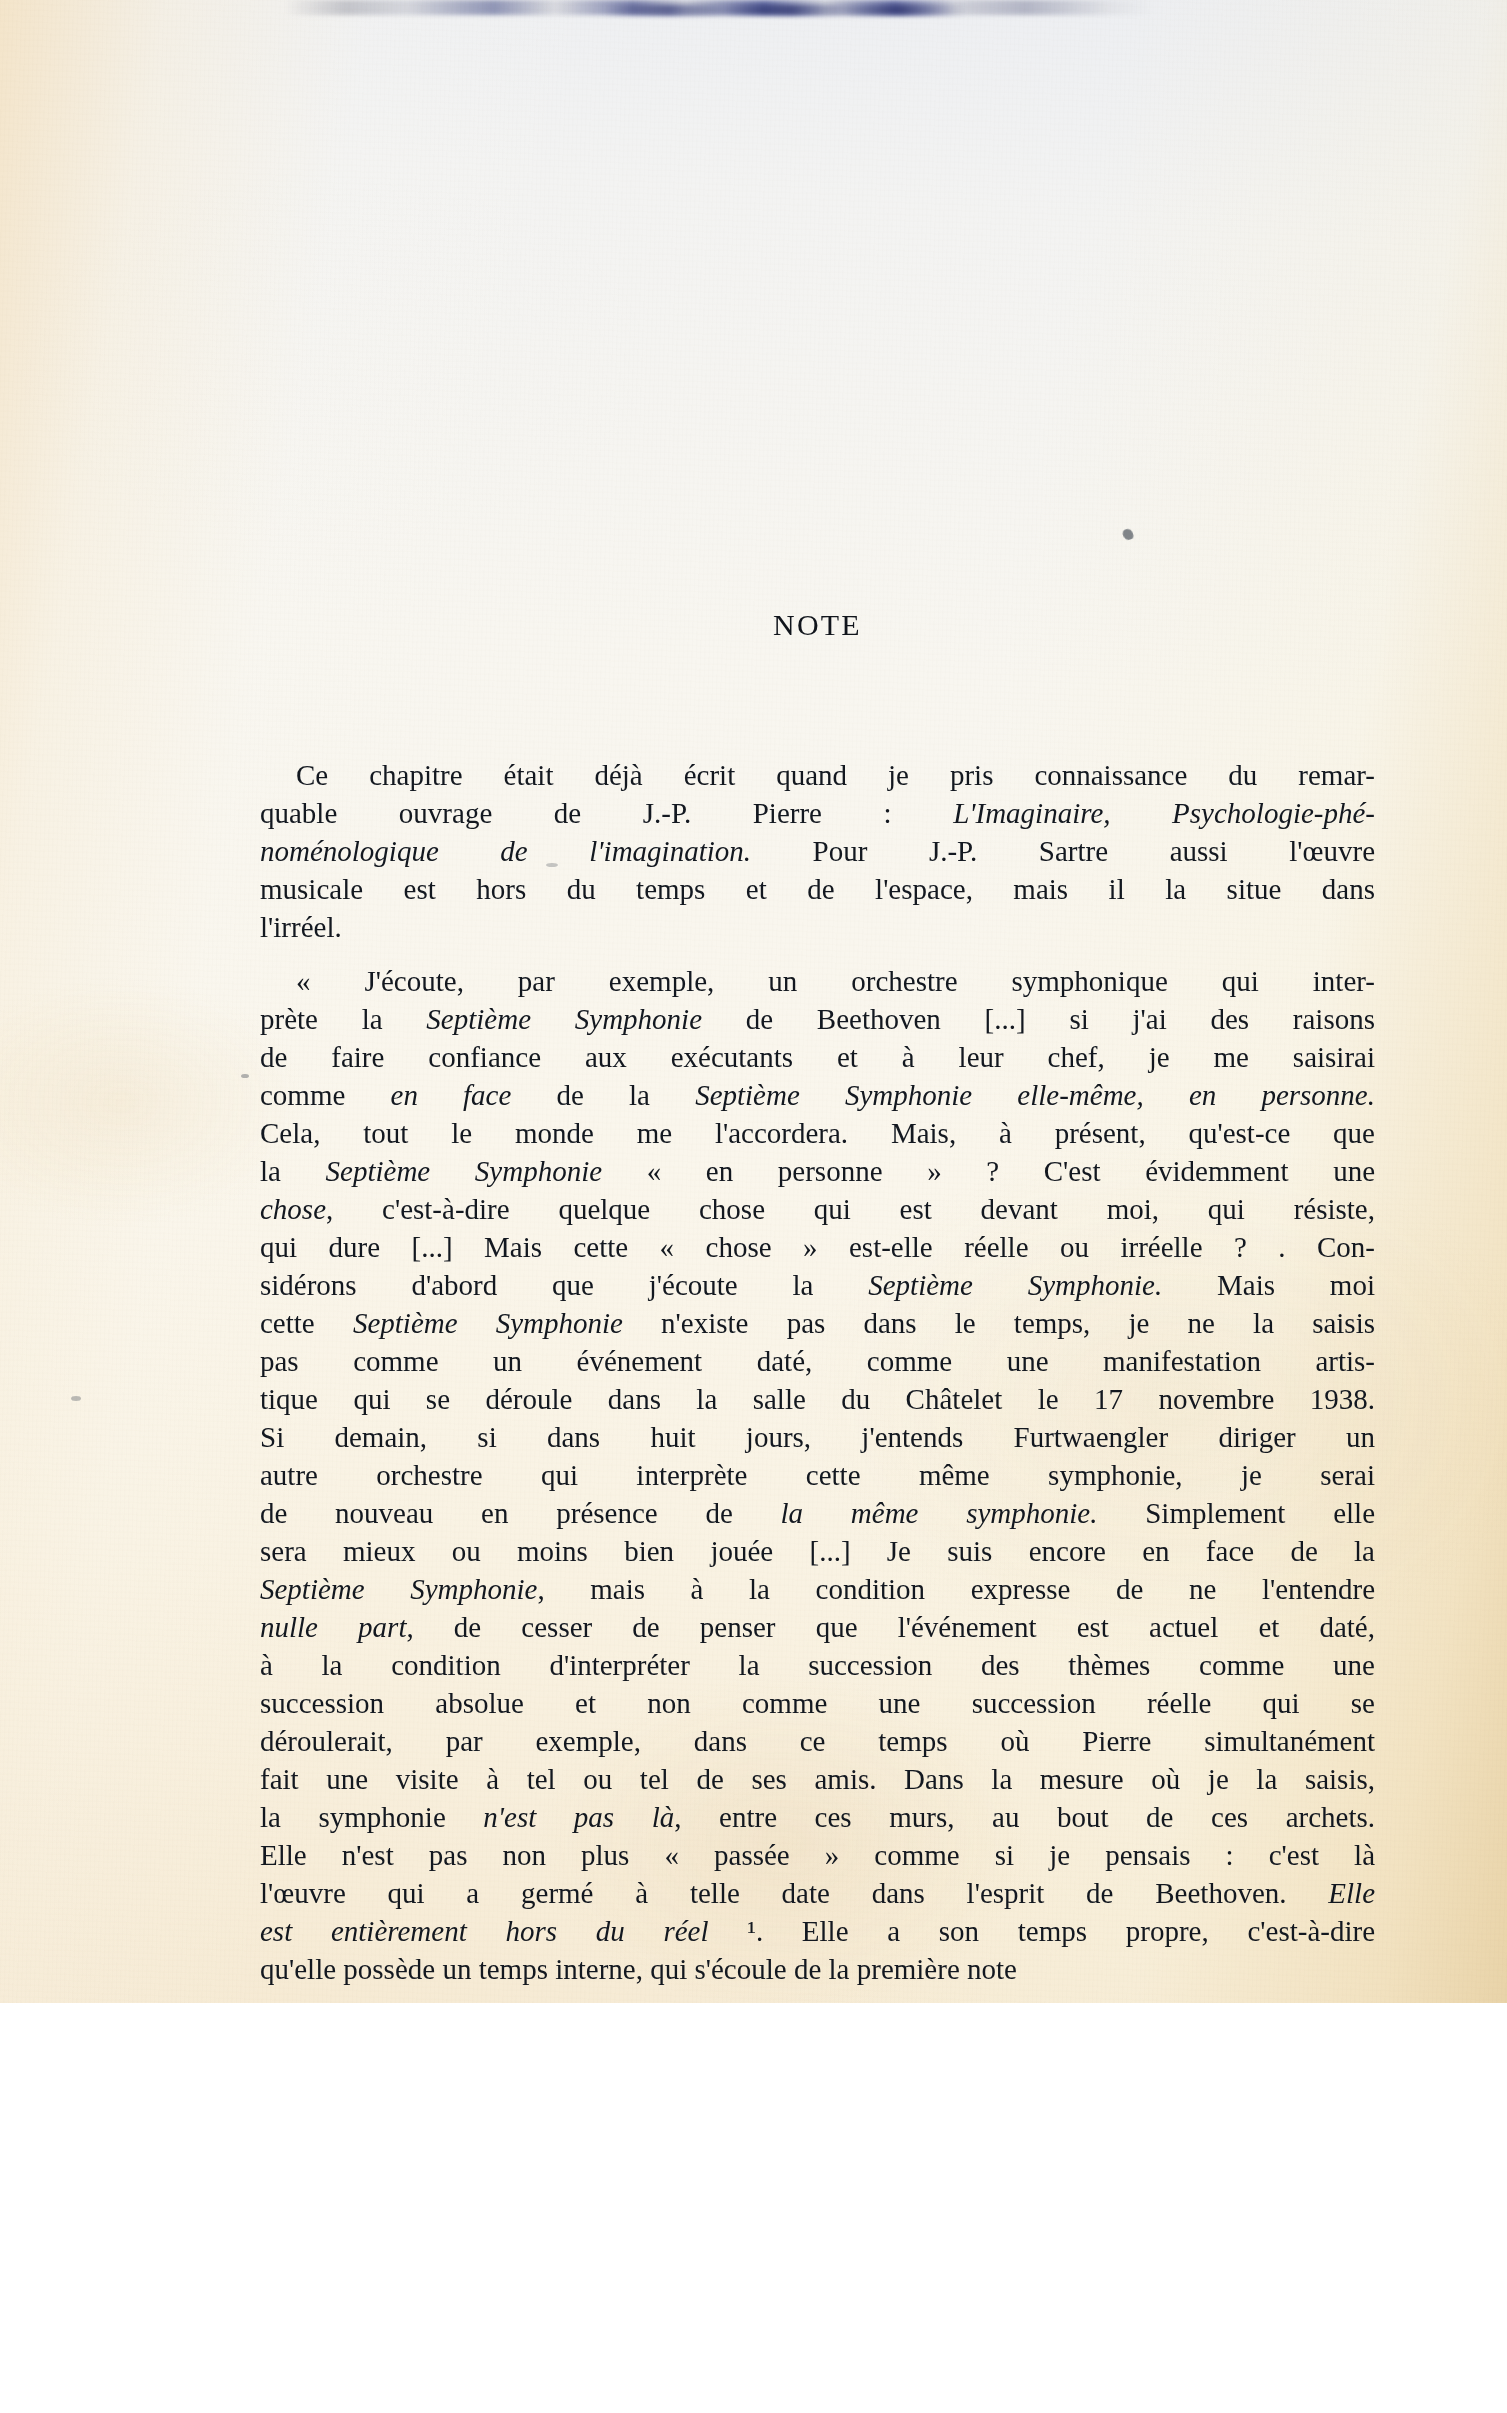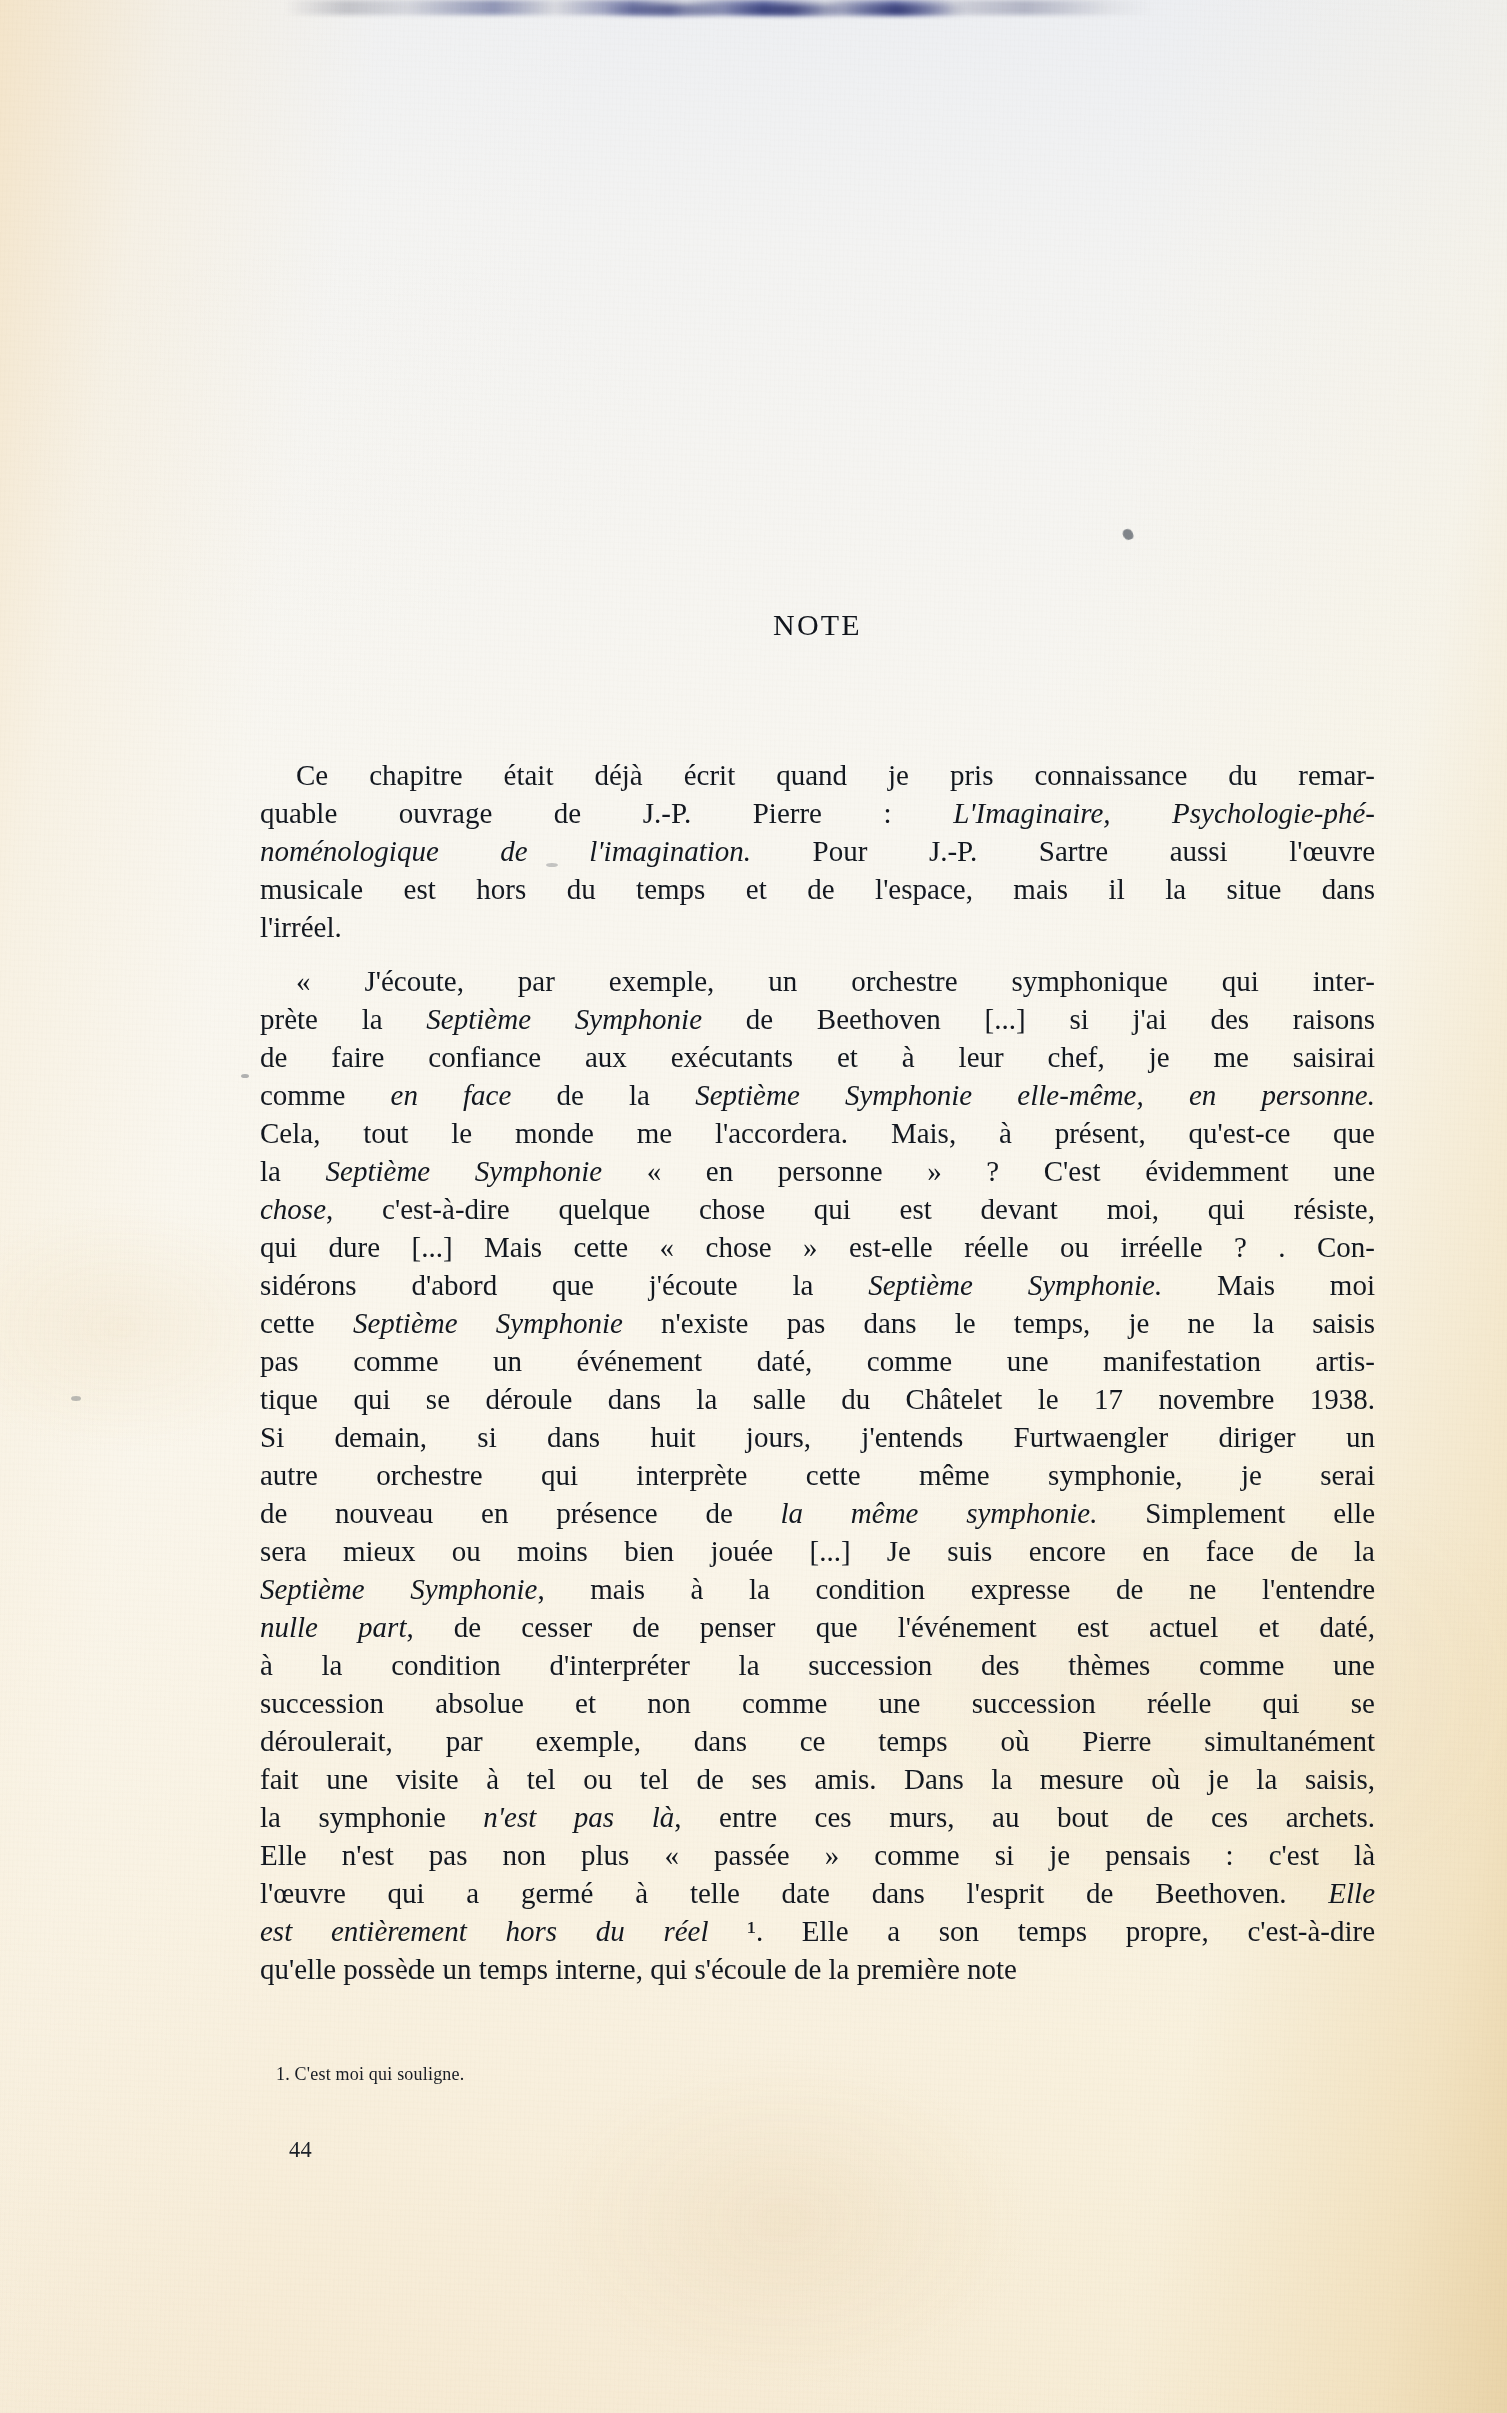--- a/index.html
+++ b/index.html
@@ -4,21 +4,21 @@
 <style>
   html, body {
     margin: 0;
     padding: 0;
     background: #ffffff;
   }
 
   #page {
     position: relative;
     width: 1508px;
-    height: 2413px;
+    height: 2003px;
     overflow: hidden;
     background:
       linear-gradient(100deg,
         rgba(244,228,200,0.95) 0%,
         rgba(247,238,219,0.55) 9%,
         rgba(250,248,242,0.15) 20%,
         rgba(252,252,250,0.0) 34%,
         rgba(252,250,243,0.0) 60%,
         rgba(248,240,215,0.30) 80%,
         rgba(240,222,184,0.75) 93%,

